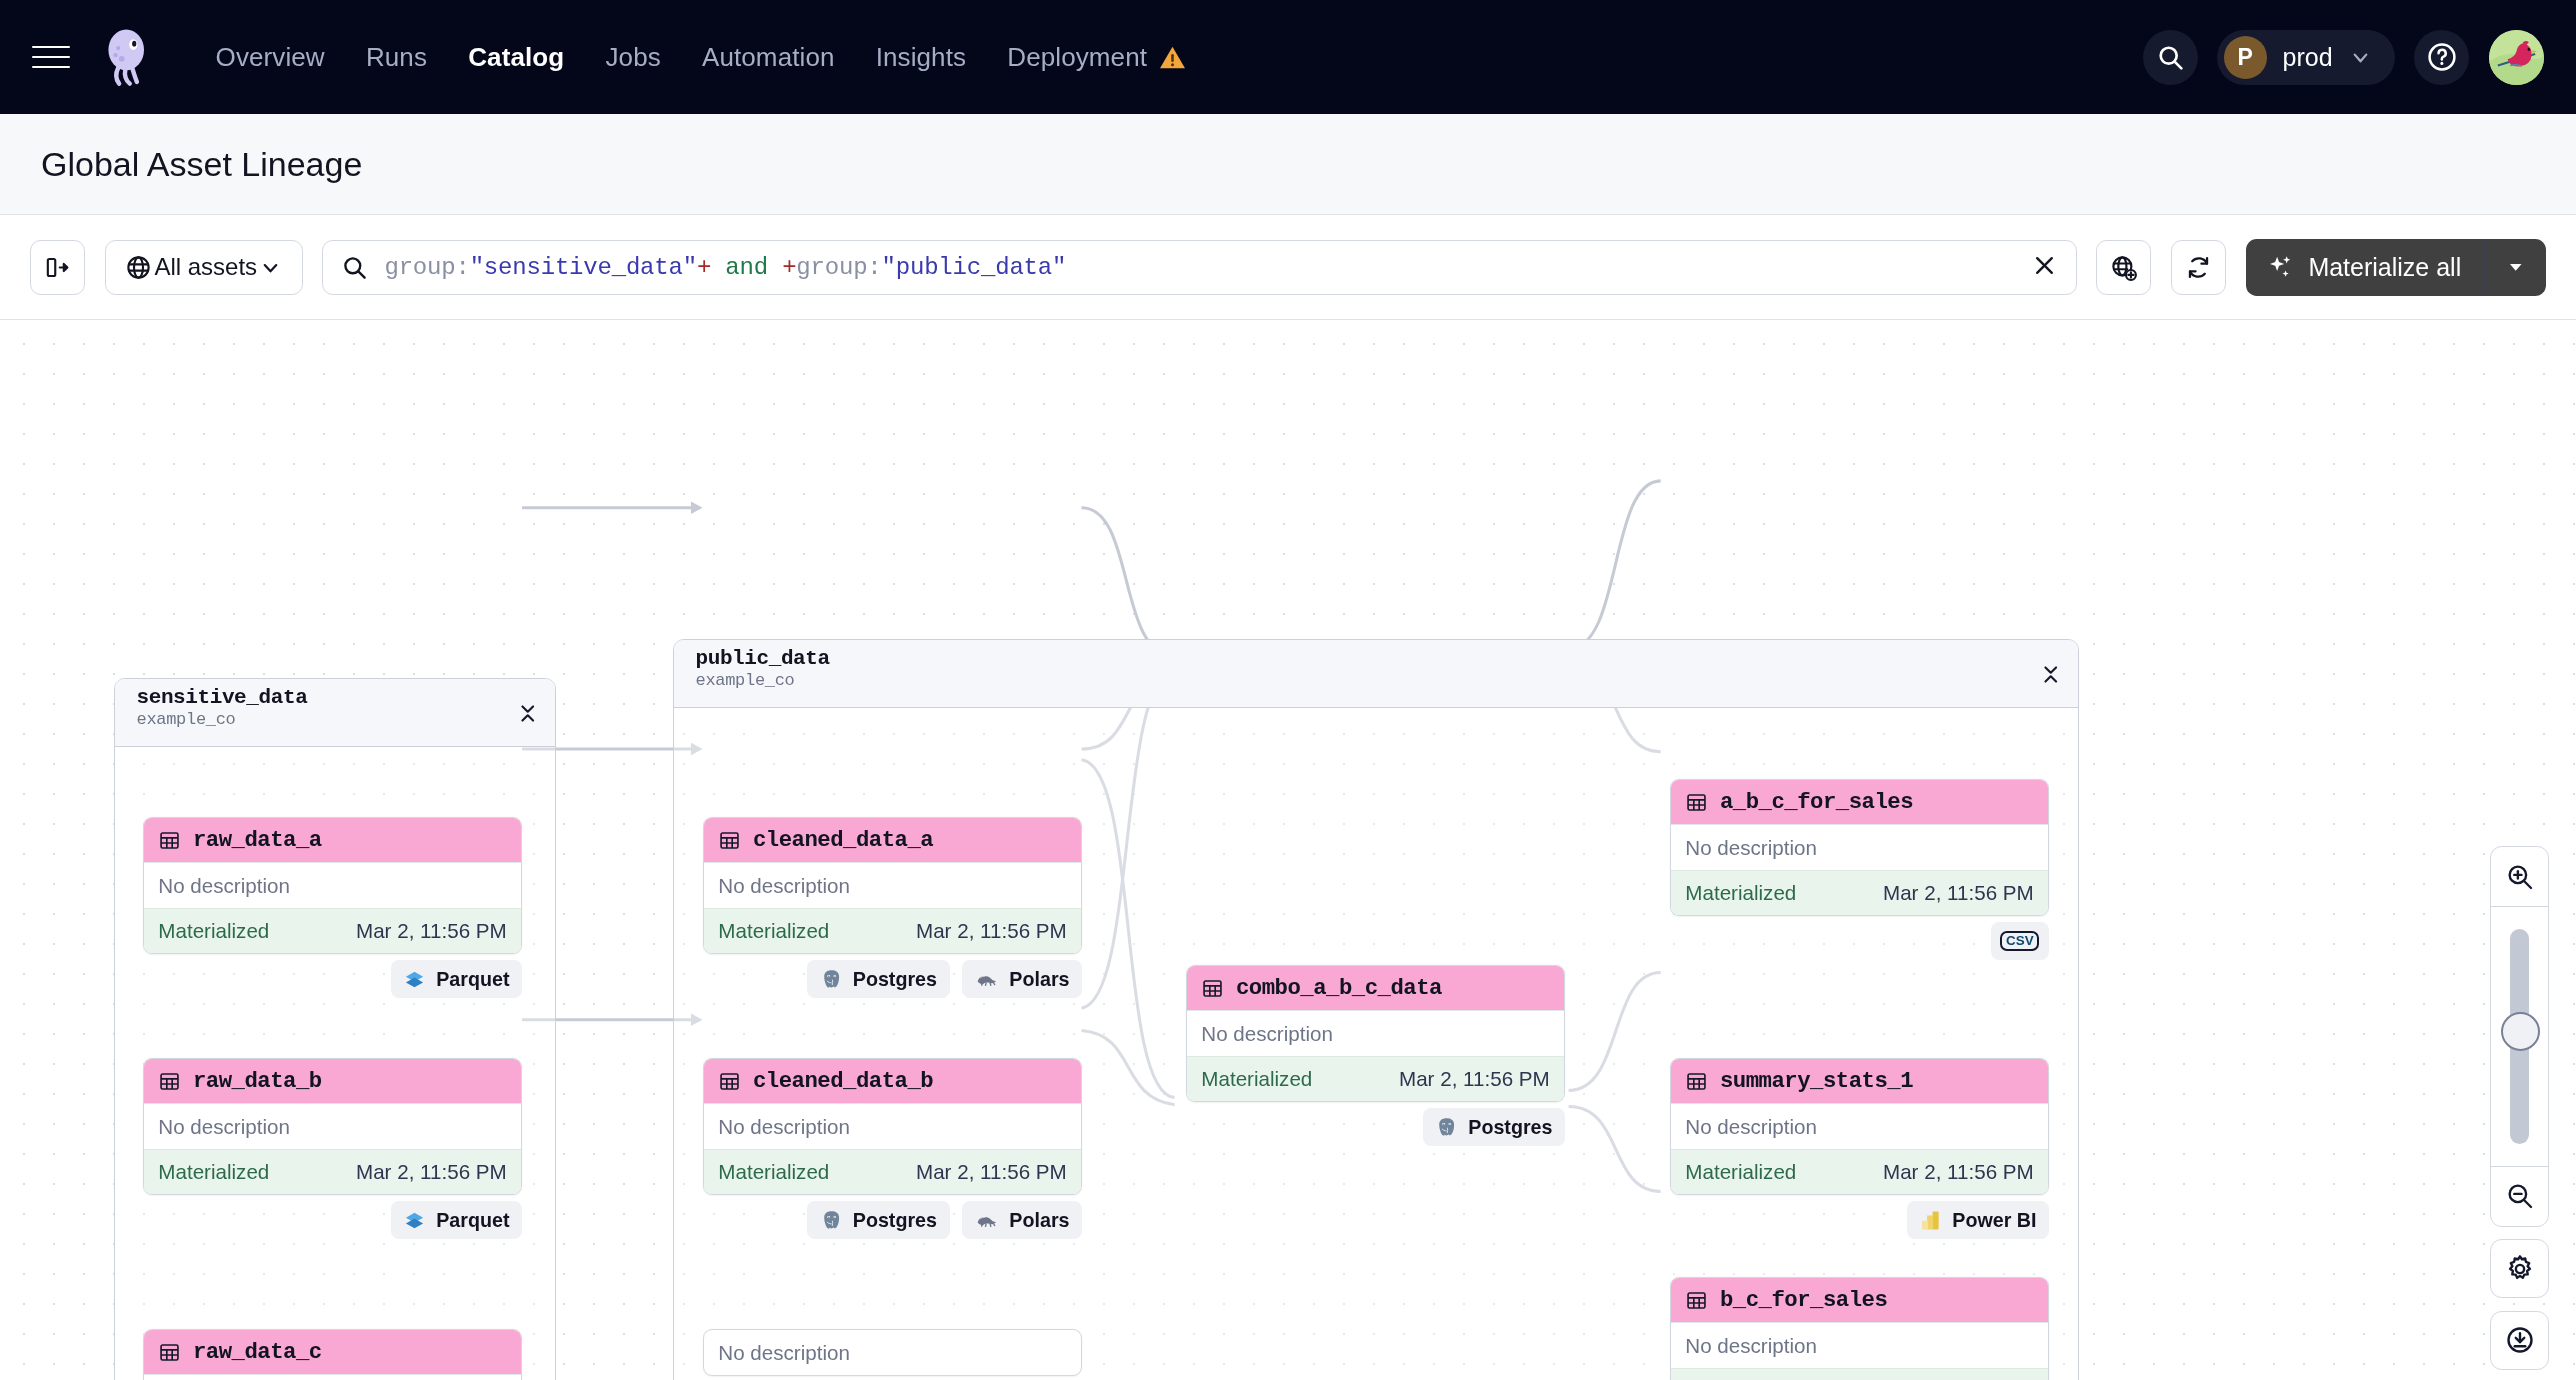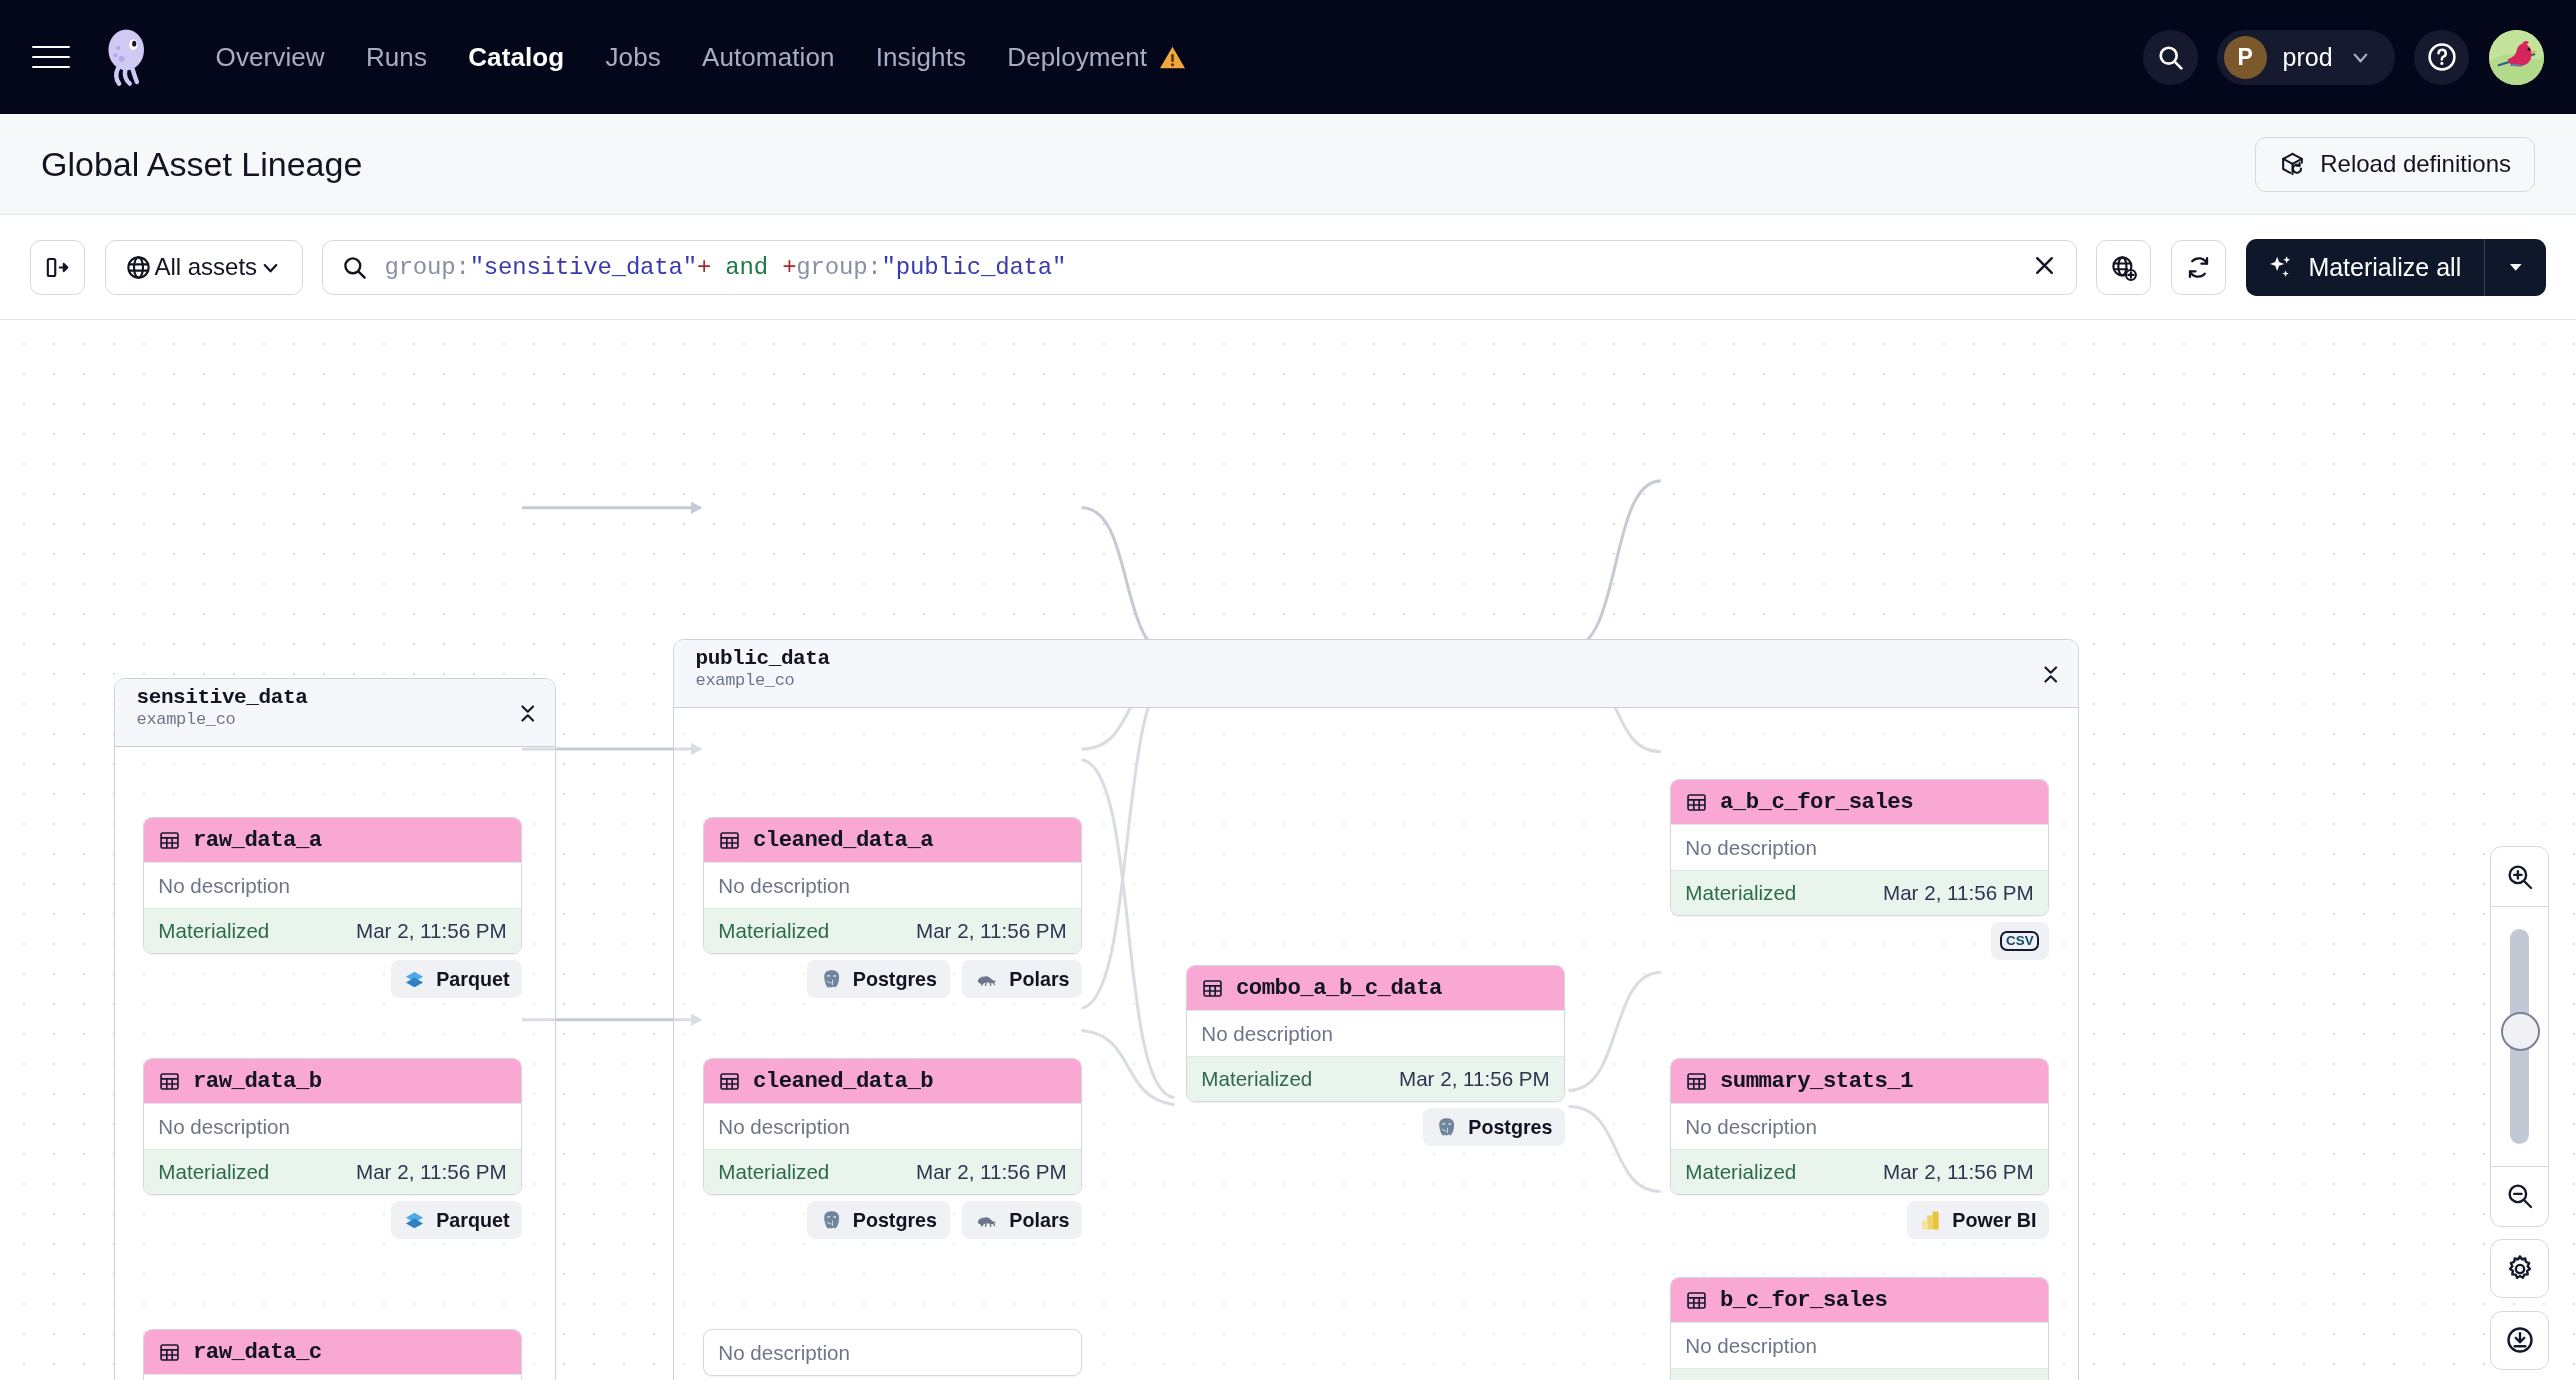--- a/index.html
+++ b/index.html
@@ -75,21 +75,21 @@
     flex: 1 1 auto; height:55px; border:0.9px solid #D3D8E0; border-radius:10.7px; background:#fff;
     display:flex; align-items:center; padding: 0 18px; gap:16px; min-width:0;
   }
   #query { font-size: 24px; white-space:nowrap; overflow:hidden; letter-spacing:-0.2px;}
   .q-key { color:#8A90A3; }
   .q-str { color:#3A3AAE; }
   .q-plus { color:#A32A2A; }
   .q-and { color:#1F7A47; }
   .clear-x { margin-left:auto; cursor:pointer; padding-left:14.3px; flex:none;}
   .mat-btn {
-    height:57px; background:#0f172a; border-radius:10.7px; display:flex; align-items:center;
+    height:57px; background:#404040; border-radius:10.7px; display:flex; align-items:center;
     color:#fff; cursor:pointer; flex:none;
   }
   .mat-btn .main { display:flex; align-items:center; gap:14.3px; padding: 0 23px 0 21.5px; font-size:25px;}
   .mat-btn .divider { width:0.9px; height:57px; background:#3A3F52; }
   .mat-btn .caret { padding: 0 19.7px; display:flex; align-items:center;}
 
   
   #canvas {
     position:relative; width:2576px; height: 1060px; background:#FFFFFF;
     background-image: radial-gradient(#D9DDE5 1.4px, transparent 1.4px);
@@ -244,33 +244,20 @@
         <circle cx="45" cy="22" r="1.6" fill="#23121A"></circle>
         <path d="M49 23 l5 1 l-5 2z" fill="#F0A030"></path>
         <path d="M24 40 q8 -2 13 1" stroke="#4E8FB8" stroke-width="1.6" fill="none"></path>
       </svg>
     </div>
   </div>
 </div>
 
 <div id="pageheader">
   <div id="pagetitle">Global Asset Lineage</div>
-  <div class="ghost-btn">
-    <span style="display:flex;">
-      <svg width="27" height="27" viewBox="0 0 24 24" fill="none" stroke="#121421" stroke-width="1.8" stroke-linejoin="round" stroke-linecap="round">
-        <path d="M12 2.6 L20.3 7 v3.4"></path>
-          <path d="M20.3 7 L12 11.4 L3.7 7 L12 2.6"></path>
-        <path d="M12 11.4 V20.6"></path>
-          <path d="M3.7 7 v9 L10 19.4"></path>
-        <path d="M19.6 15.6 a3.6 3.6 0 1 1 -1.3 -2.6"></path>
-          <path d="M18.3 10.6 v2.6 h-2.6"></path>
-      </svg>
-    </span>
-    <span>Reload definitions</span>
-  </div>
 </div>
 
 <div id="toolbar">
   <div class="sq-btn">
     <svg width="27" height="27" viewBox="0 0 24 24" fill="none" stroke="#121421" stroke-width="1.9" stroke-linecap="round" stroke-linejoin="round">
       <rect x="3.4" y="4.4" width="6.6" height="15.2" rx="1.4"></rect>
       <path d="M14 12 h6.4"></path>
         <path d="M17.6 8.8 L20.8 12 L17.6 15.2 Z" fill="#121421"></path>
     </svg>
   </div>

